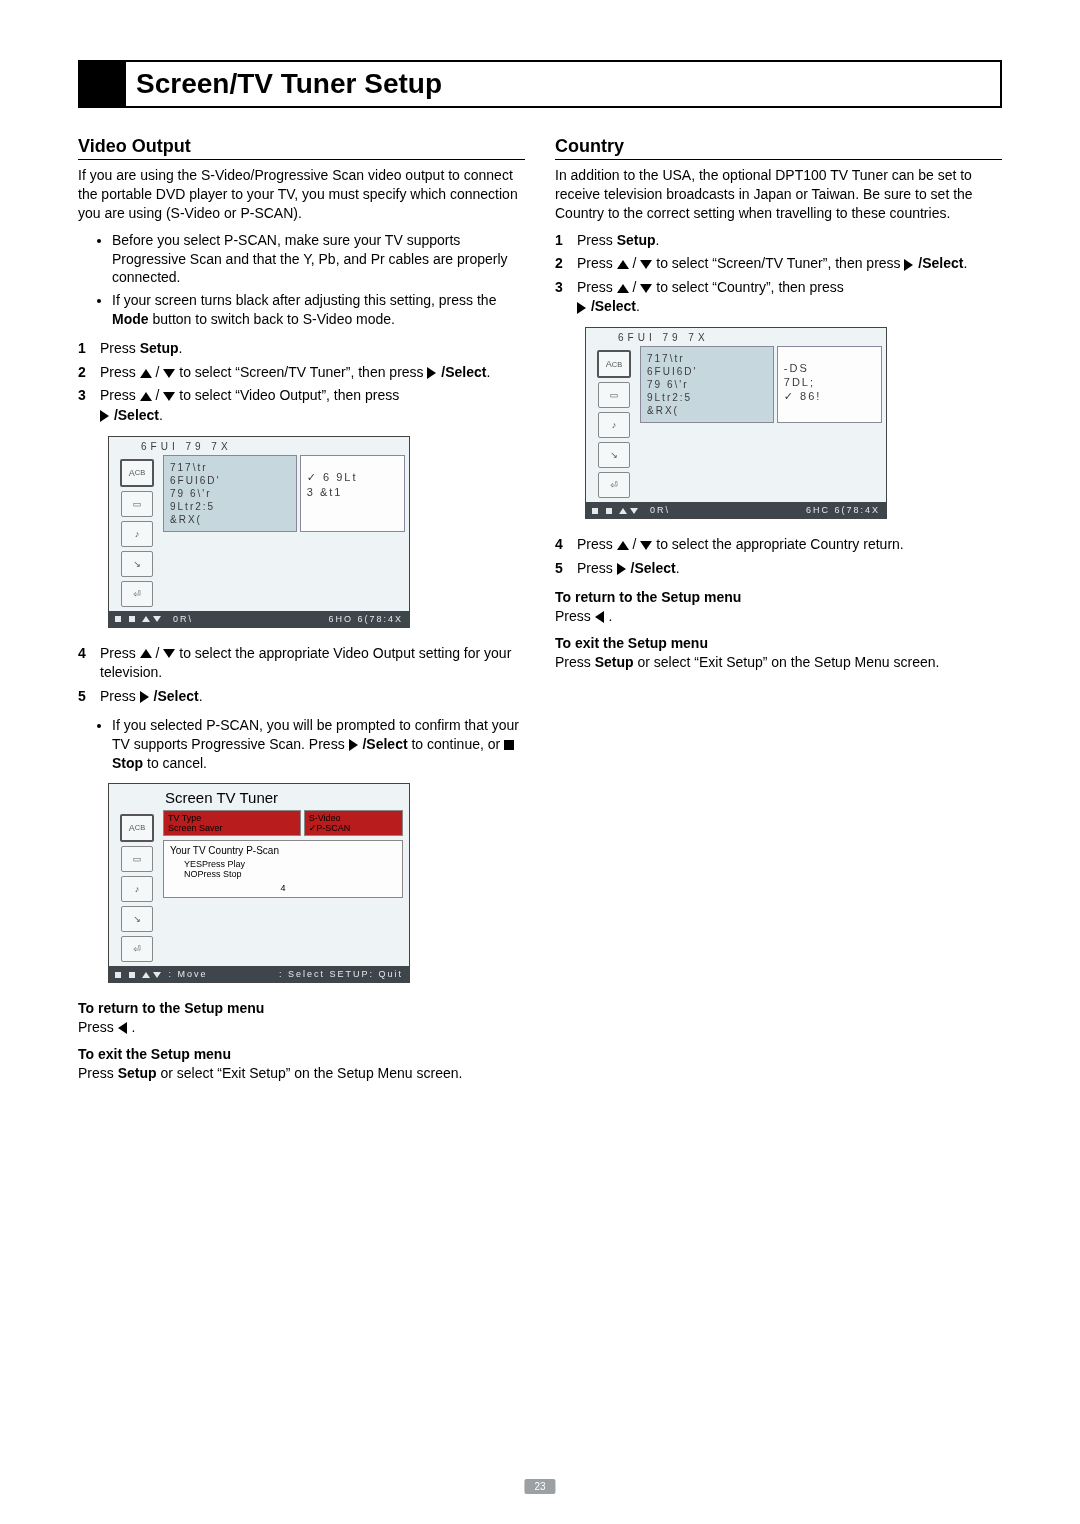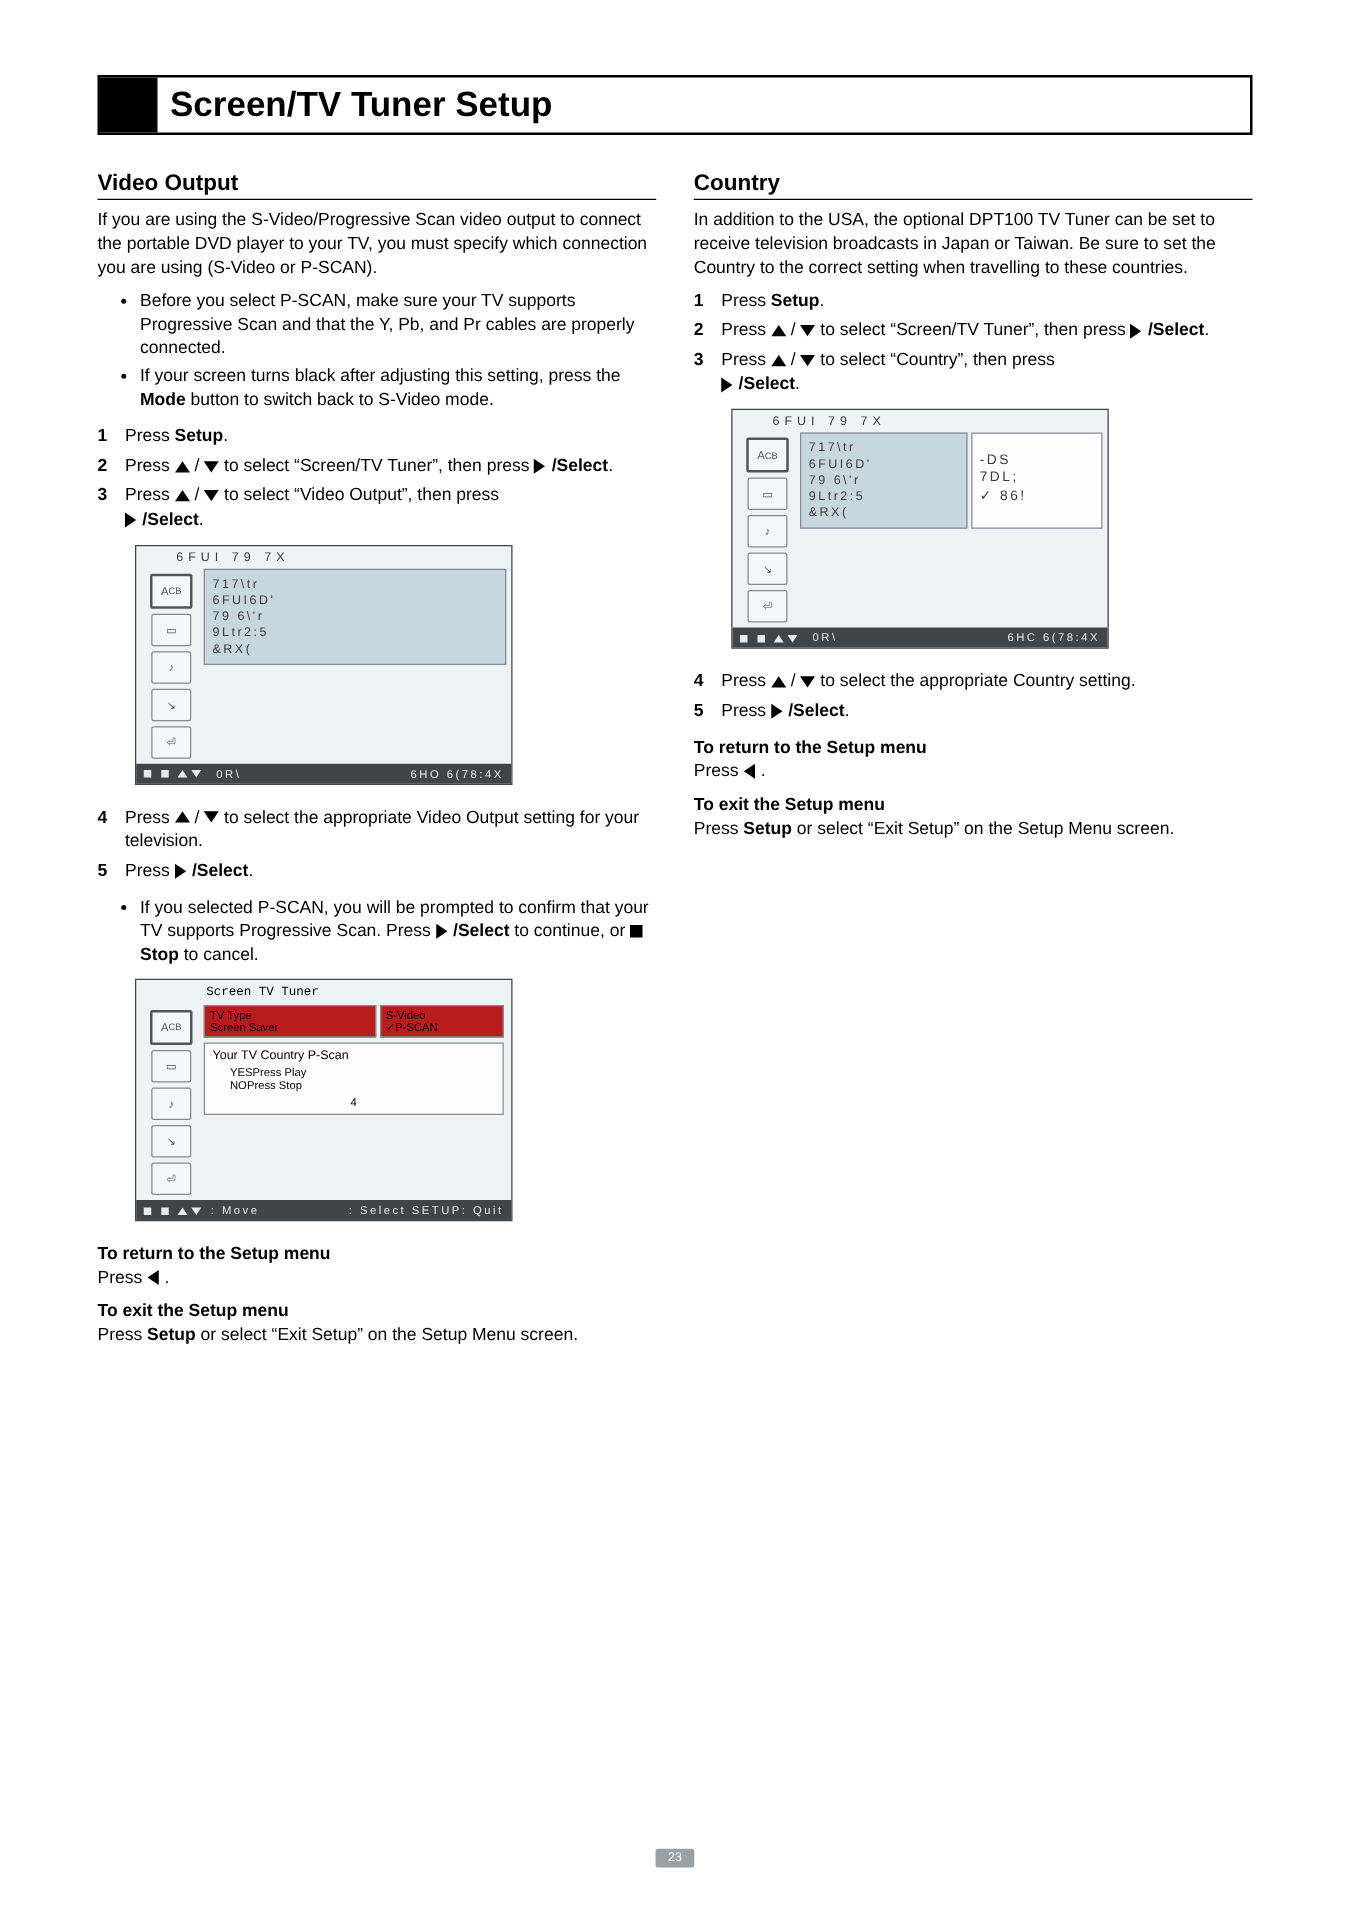--- a/index.html
+++ b/index.html
@@ -135,21 +135,21 @@
   .ft-tri { width:0;height:0;border-left:4px solid transparent;border-right:4px solid transparent;border-top:6px solid #e5e9eb;display:inline-block;vertical-align:middle;}
   .ft-tri2 { width:0;height:0;border-left:4px solid transparent;border-right:4px solid transparent;border-bottom:6px solid #e5e9eb;display:inline-block;vertical-align:middle;}
 
   .menu-box2 {
     width: 300px;
     margin: 10px 0 16px 30px;
     font-size: 10px;
     border: 1px solid #444;
     background: #eef3f5;
   }
-  .menu-box2 .menu-title2 { padding: 5px 8px 4px 56px; font-size:10px;font-family:Liberation Mono, monospace; }
+  .menu-box2 .menu-title2 { padding: 5px 8px 4px 56px; font-size:15px; }
   .m2-row { display:flex; }
   .m2-left { width:44px; display:flex; flex-direction:column; align-items:center; gap:4px; padding:4px 0 4px 6px;}
   .m2-right { flex:1; padding: 0 6px 4px 4px; font-size:10px;}
   .m2-grid { display:flex; gap:3px; margin-bottom:4px;}
   .m2-cell { border:1px solid #888; padding:2px 4px; font-size:9px; flex:1; background:#b91c1c;}
   .m2-msg { border:1px solid #888; padding:4px 6px; background:#fdfdfd; }
   .m2-msg .m2-yn { padding-left:14px; margin-top:3px;}
   .m2-yn div { display:flex; gap:0; font-size:9px;}
   .m2-num { text-align:center; margin-top:4px; font-size:9px; }
 
@@ -215,20 +215,24 @@
             <div class="icon-box">⏎</div>
           </div>
           <div class="menu-main">
             <div class="menu-row">
               <div class="menu-left-list">
                 <div>717\tr</div>
                 <div>6FUI6D'</div>
                 <div>79 6\'r</div>
                 <div>9Ltr2:5</div>
                 <div>&amp;RX(</div>
+              </div>
+              <div class="menu-right-list">
+                <div class="ck">✓ 6 9Lt</div>
+                <div>3  &amp;t1</div>
               </div>
             </div>
           </div>
         </div>
         <div class="menu-footer">
           <span class="ft-icons"><span class="ft-sq"></span> <span class="ft-sq"></span>&nbsp;<span class="ft-tri2"></span><span class="ft-tri"></span>&nbsp; <span>0R\</span></span>
           <span>6HO 6(78:4X</span>
         </div>
       </div>
 
@@ -344,21 +348,21 @@
         </div>
         <div class="menu-footer">
           <span class="ft-icons"><span class="ft-sq"></span> <span class="ft-sq"></span>&nbsp;<span class="ft-tri2"></span><span class="ft-tri"></span>&nbsp; <span>0R\</span></span>
           <span>6HC 6(78:4X</span>
         </div>
       </div>
 
       <ol class="steps">
         <li>
             <span class="num">4</span>
-            <span class="body"><span>Press </span><span class="tri-up"></span> / <span class="tri-down"></span><span> to select the appropriate Country setting.</span></span>
+            <span class="body"><span>Press </span><span class="tri-up"></span> / <span class="tri-down"></span><span> to select the appropriate Country return.</span></span>
           </li>
         <li>
             <span class="num">5</span>
             <span class="body"><span>Press </span><span class="tri-right"></span> <span class="bold">/Select</span><span>.</span></span>
           </li>
       </ol>
 
       <p><span class="bold">To return to the Setup menu</span><br>
         <span>Press </span><span class="tri-left"></span><span> .</span></p>
       <p><span class="bold">To exit the Setup menu</span><br>

